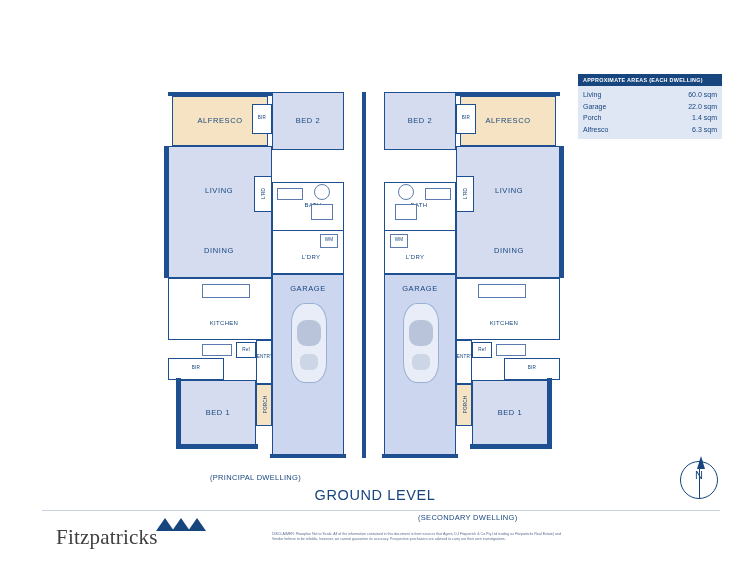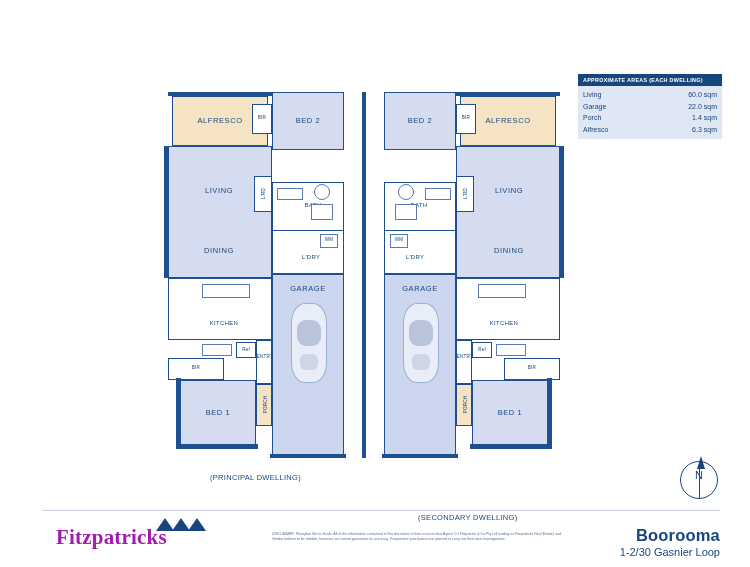--- a/index.html
+++ b/index.html
@@ -207,22 +207,22 @@
   .footer { position: absolute; left: 0; top: 512px; width: 750px; height: 55px; }
   .logo {
     position: absolute;
     left: 56px;
     top: 13px;
     width: 180px;
   }
   .logo-text {
     font-size: 21px;
     letter-spacing: .2px;
-    color: #a21caf;
-    font-weight: bold;
+    color: #404040;
+    font-weight: normal;
     font-family: "Liberation Serif", serif;
   }
   .logo-mark {
     position: absolute;
     left: 100px;
     top: -10px;
     width: 60px;
     height: 16px;
   }
   .logo-mark span {
@@ -400,20 +400,21 @@
     <div class="blk wall" style="left:16px; top:356px; width:82px; height:5px;"></div>
     <div class="blk wall" style="left:310px; top:356px; width:82px; height:5px;"></div>
     <div class="blk wall" style="left:110px; top:366px; width:76px; height:4px;"></div>
     <div class="blk wall" style="left:222px; top:366px; width:76px; height:4px;"></div>
     <div class="blk wall" style="left:202px; top:4px; width:4px; height:366px;"></div>
 
     <div class="dwelling-cap" style="left:50px; top:385px;text-align:center;">(PRINCIPAL DWELLING)</div>
     <div class="dwelling-cap" style="left:258px; top:385px;margin-top:40px;">(SECONDARY DWELLING)</div>
   </div>
 
+  <div class="ground-level">GROUND LEVEL</div>
 
   <div class="hr"></div>
 
   <div class="compass">
     <div class="circ"></div>
     <div class="tail"></div>
     <div class="needle"></div>
     <div class="n">N</div>
   </div>
 
@@ -422,19 +423,15 @@
       <div class="logo-mark">
         <span style="left:0;"></span>
         <span style="left:16px;"></span>
         <span style="left:32px;"></span>
       </div>
       <div class="logo-text">Fitzpatricks</div>
     </div>
 
     <div class="disclaimer">DISCLAIMER: Floorplan Not to Scale. All of the information contained in this document is from sources that Agent, DJ Fitzpatrick &amp; Co Pty Ltd trading as Fitzpatricks Real Estate) and Vendor believe to be reliable, however, we cannot guarantee its accuracy. Prospective purchasers are advised to carry out their own investigations.</div>
 
-    <div class="addr">
-      <div class="suburb">Boorooma</div>
-      <div class="street">1-2/30 Gasnier Loop</div>
-    </div>
   </div>
 
 </div>
 
 </body></html>

